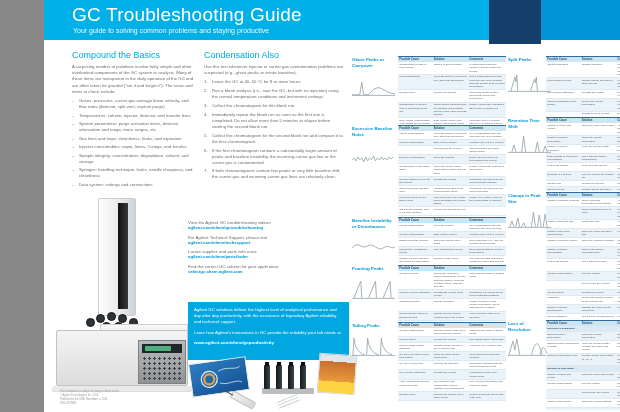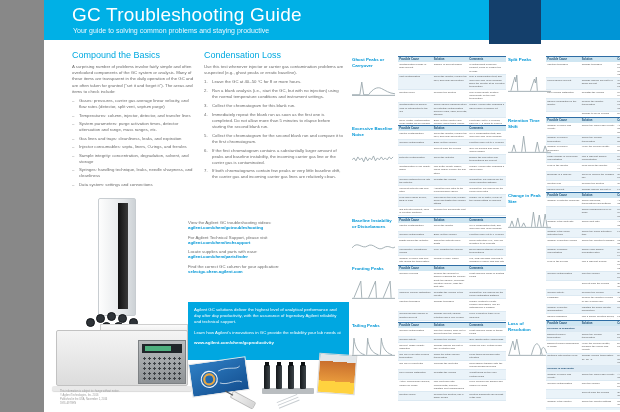--- a/index.html
+++ b/index.html
@@ -127,21 +127,21 @@
           <span>Syringes: handling technique, leaks, needle sharpness, and cleanliness</span>
         </div>
         <div class="bullet">
           <span class="dash">–</span>
           <span>Data system: settings and connections</span>
         </div>
       </div>
   </div>
 
   <div id="col2">
-    <p class="col-head">Condensation Loss</p>
+    <p class="col-head">Condensation Also</p>
     <p class="body-txt">Use this test whenever injector or carrier gas contamination problems are suspected (e.g., ghost peaks or erratic baseline).</p>
     <div id="steps-list">
         <div class="step">
           <span class="num">1.</span>
           <span>Leave the GC at 40–50 °C for 8 or more hours.</span>
         </div>
         <div class="step">
           <span class="num">2.</span>
           <span>Run a blank analysis (i.e., start the GC, but with no injection) using the normal temperature conditions and instrument settings.</span>
         </div>

